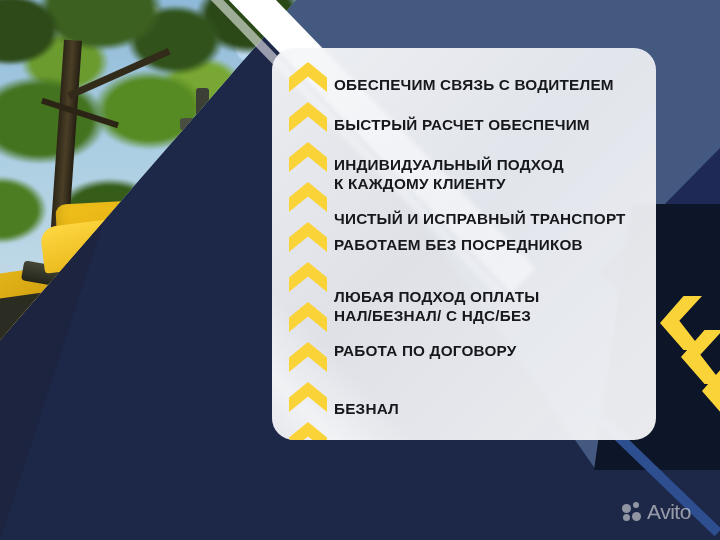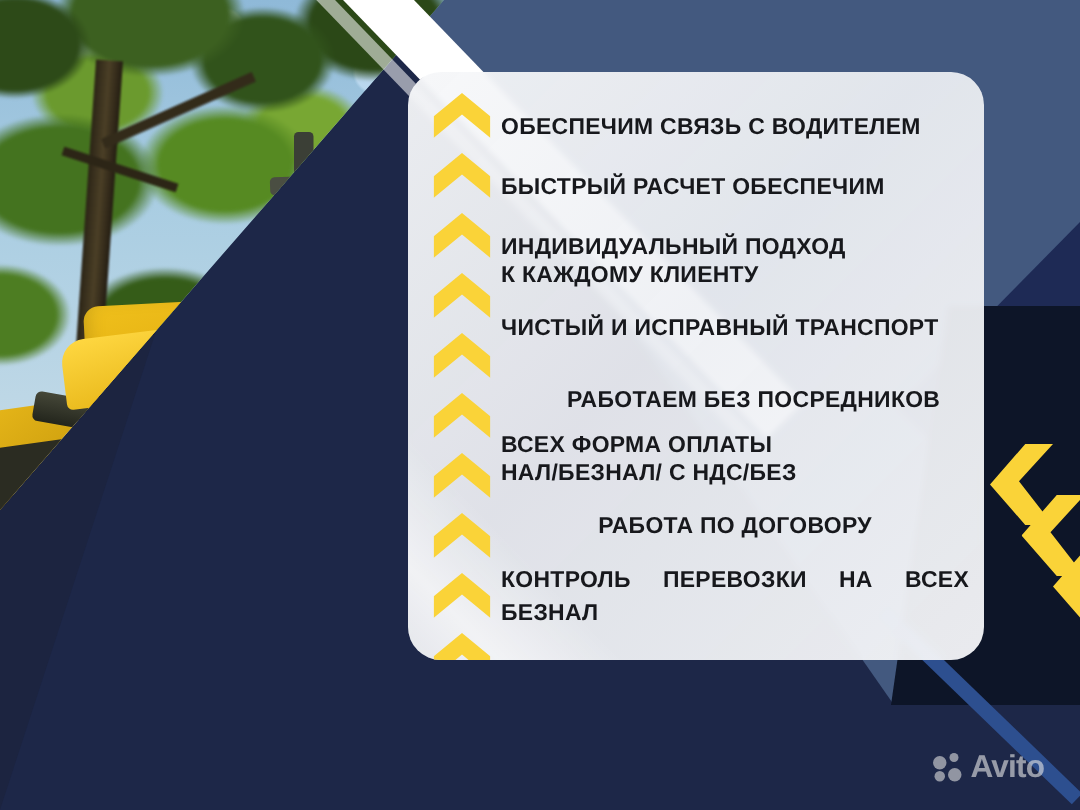--- a/index.html
+++ b/index.html
@@ -203,21 +203,21 @@
     position:absolute;width:42px;height:54px;
     background:#fad338;
     clip-path:polygon(0 50%, 56% 0, 100% 0, 46% 46%, 100% 100%, 56% 100%);
     filter:drop-shadow(-1px 1px 0 rgba(0,0,0,.25));
   }
 
   
   .avito{position:absolute;left:622px;top:502px;display:flex;align-items:center;gap:5px;opacity:.62;}
   .avito-dots{position:relative;width:20px;height:20px;}
   .avito-dots span{position:absolute;border-radius:50%;background:#d8d9da;}
-  .avito-word{color:#e2e3e4;font-size:21px;font-weight:700;letter-spacing:-.5px;line-height:20px;}
+  .avito-word{color:#e2e3e4;font-size:21px;font-weight:400;letter-spacing:-.5px;line-height:20px;}
 </style>
 </head>
 <body>
 
 <div id="stage">
 
   <div class="navy-top"></div>
   <div class="slate"></div>
   <div class="navy-tri"></div>
   <div class="darknavy"></div>
@@ -308,25 +308,24 @@
         <div class="chev" style="top: 294px; background: rgb(250, 211, 56);"></div>
         <div class="chev" style="top: 334px; background: rgb(250, 211, 56);"></div>
         <div class="chev" style="top: 374px; background: rgb(250, 211, 56);"></div>
       </div>
     <div class="card-text" id="card-text">
         <div class="line" style="top: 28px;">ОБЕСПЕЧИМ СВЯЗЬ С ВОДИТЕЛЕМ</div>
         <div class="line" style="top: 68px;">БЫСТРЫЙ РАСЧЕТ ОБЕСПЕЧИМ</div>
         <div class="line" style="top: 108px;">ИНДИВИДУАЛЬНЫЙ ПОДХОД
 К КАЖДОМУ КЛИЕНТУ</div>
         <div class="line" style="top: 162px;">ЧИСТЫЙ И ИСПРАВНЫЙ ТРАНСПОРТ</div>
-        <div class="line" style="top: 210px; margin-left: 44px;">РАБОТАЕМ БЕЗ ПОСРЕДНИКОВ</div>
-        <div class="line" style="top: 240px;">ВСЕХ ФОРМА ОПЛАТЫ
+        <div class="line" style="top: 188px;">РАБОТАЕМ БЕЗ ПОСРЕДНИКОВ</div>
+        <div class="line" style="top: 240px;">ЛЮБАЯ ПОДХОД ОПЛАТЫ
 НАЛ/БЕЗНАЛ/ С НДС/БЕЗ</div>
-        <div class="line" style="top: 294px; text-align: center;">РАБОТА ПО ДОГОВОРУ</div>
-        <div class="line justify" style="top: 330px;">КОНТРОЛЬ ПЕРЕВОЗКИ НА ВСЕХ</div>
+        <div class="line" style="top: 294px;">РАБОТА ПО ДОГОВОРУ</div>
         <div class="line" style="top: 352px;">БЕЗНАЛ</div>
       </div>
   </div>
 
   <div class="avito">
     <div class="avito-dots">
       <span style="left:0;top:2px;width:9px;height:9px;"></span>
       <span style="left:11px;top:0;width:6px;height:6px;"></span>
       <span style="left:1px;top:12px;width:7px;height:7px;"></span>
       <span style="left:10px;top:10px;width:9px;height:9px;"></span>

